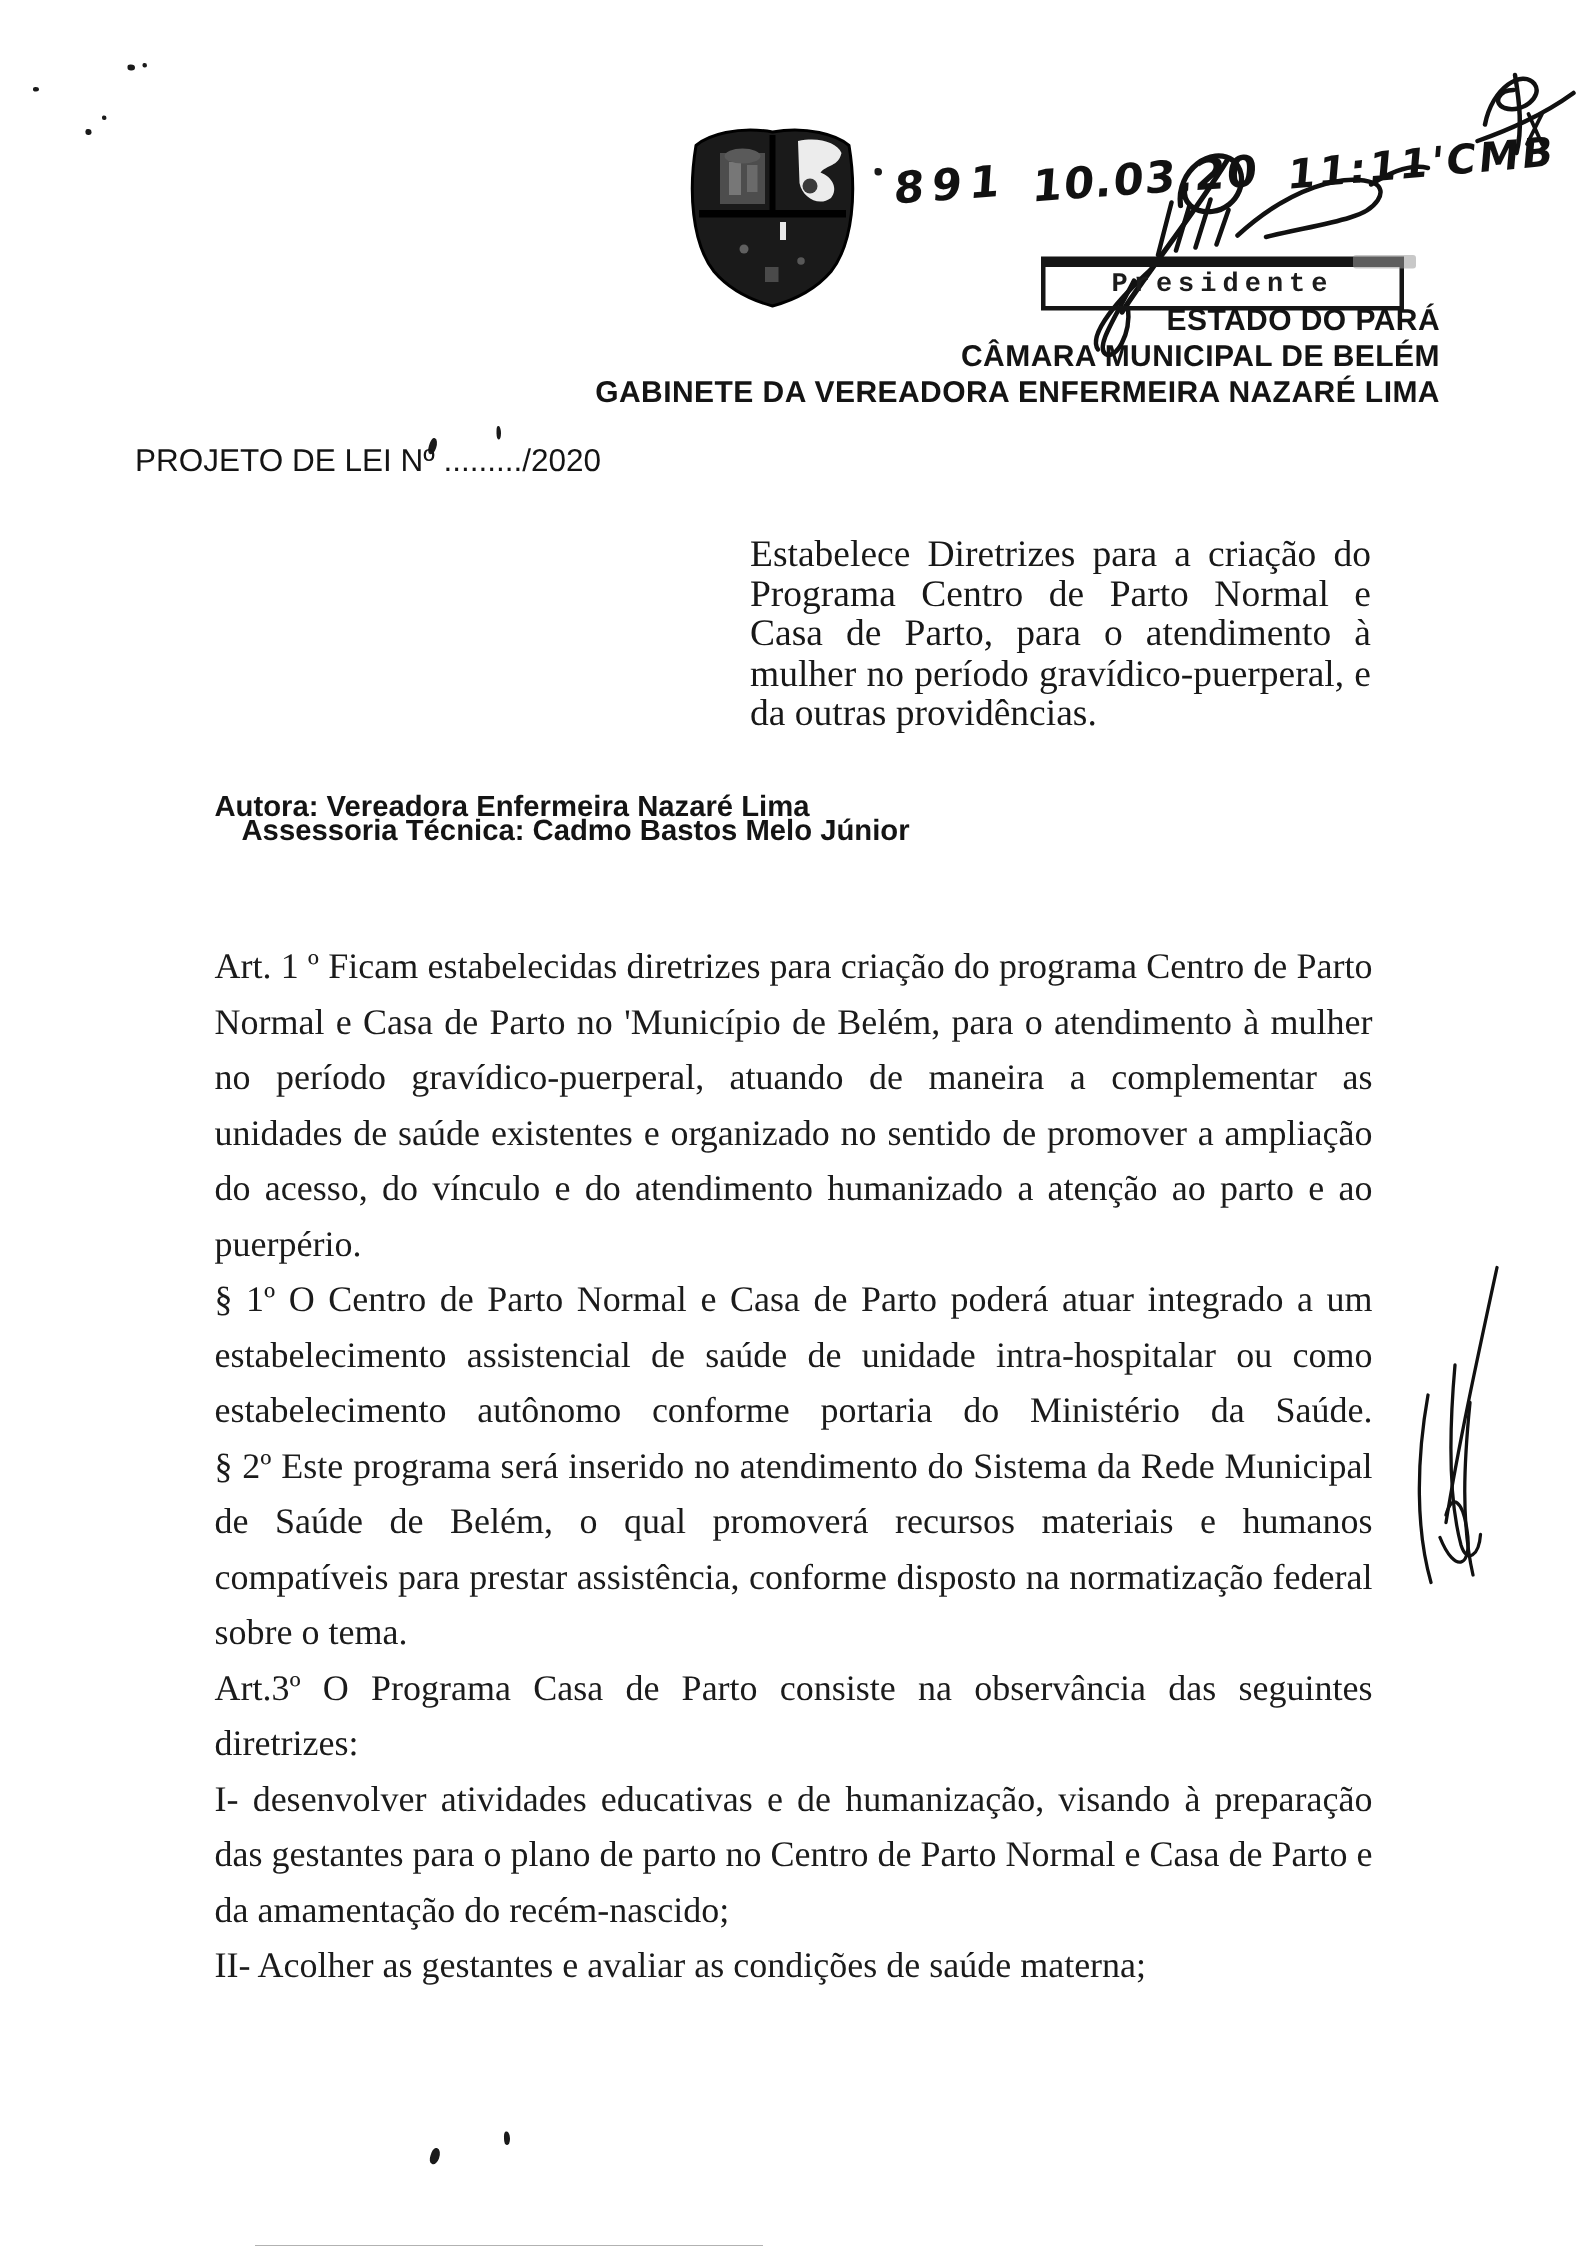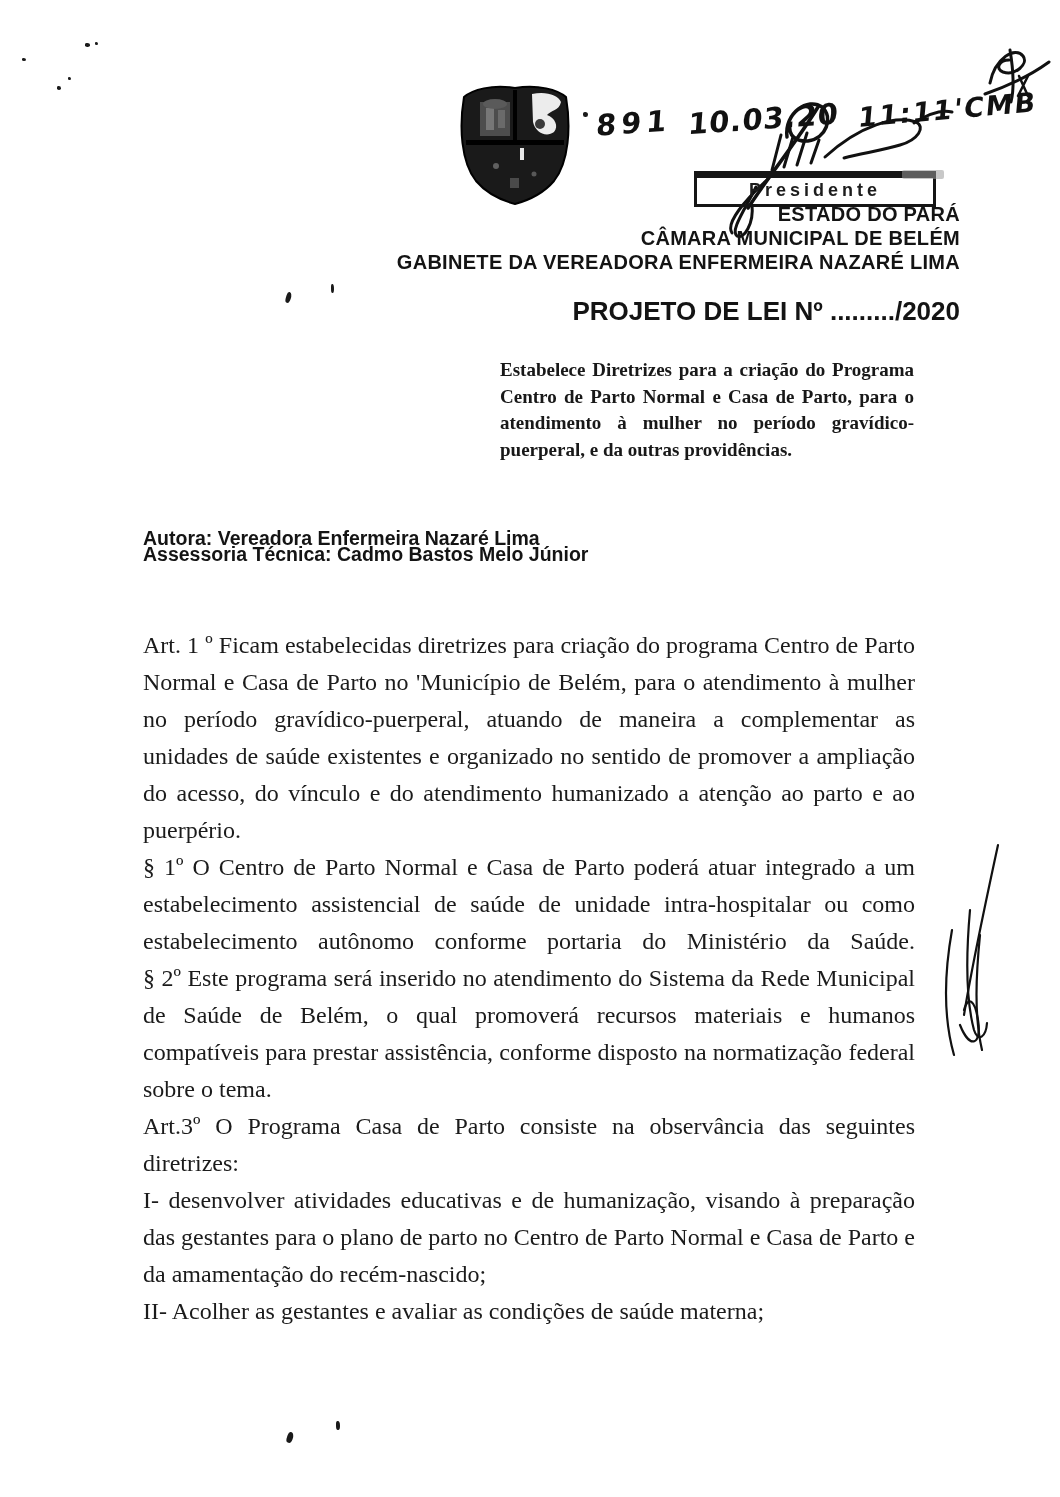--- a/index.html
+++ b/index.html
@@ -18,30 +18,30 @@
     text-align:right;
     font-family:"Liberation Sans", sans-serif;
     font-weight:bold;
     font-size:20px;line-height:24px;
     letter-spacing:.3px;
     color:#141414;
   }
   
   .doc-title{
     left:90px;top:296px;width:870px;
-    text-align:right;
+    text-align:left;
     font-family:"Liberation Sans", sans-serif;
-    font-weight:bold;font-size:26px;
+    font-weight:normal;font-size:21px;
     color:#141414;
   }
   
   .ementa{
     left:500px;top:357px;width:414px;
     font-family:"Liberation Serif", serif;
-    font-weight:bold;font-size:19px;line-height:26.5px;
+    font-weight:normal;font-size:25px;line-height:26.5px;
     text-align:justify;
     color:#181818;
   }
   
   .credit{
     left:143px;width:700px;
     font-family:"Liberation Sans", sans-serif;
     font-weight:bold;font-size:19.5px;
     color:#141414;
   }
@@ -63,21 +63,21 @@
   }
   .hand-protocol{left:596px;top:106px;font-size:29px;letter-spacing:5px;transform:rotate(-4deg) skewX(-8deg);}
   .hand-date{left:688px;top:102px;font-size:29px;letter-spacing:1px;transform:rotate(-4deg) skewX(-8deg);}
   .hand-time{left:858px;top:94px;font-size:27px;letter-spacing:2px;transform:rotate(-5deg) skewX(-10deg);}
   
   .stamp{
     left:694px;top:171px;width:236px;height:26px;
     border:3px solid #151515;
     border-top-width:7px;
     text-align:center;
-    font-family:Liberation Sans, sans-serif;
+    font-family:Liberation Mono, monospace;
     font-weight:bold;font-size:18px;line-height:25px;
     letter-spacing:4px;color:#1c1c1c;
     background:rgba(255,255,255,0);
   }
   .stamp-smudge{left:902px;top:170px;width:42px;height:9px;background:#9a9a9a;opacity:.55;border-radius:2px;}
   
   .speck{background:#1a1a1a;border-radius:40% 60% 50% 50%;}
   
   svg .ink{fill:none;stroke:#111;stroke-linecap:round;stroke-linejoin:round;}
 </style>
@@ -142,21 +142,21 @@
   </div>
 
   <div class="abs speck" style="left:286px;top:292px;width:5px;height:11px;transform:rotate(18deg);"></div>
   <div class="abs speck" style="left:331px;top:284px;width:3px;height:9px;"></div>
 
   <div class="abs doc-title">PROJETO DE LEI Nº ........./2020</div>
 
   <div class="abs ementa">Estabelece Diretrizes para a criação do Programa Centro de Parto Normal e Casa de Parto, para o atendimento à mulher no período gravídico-puerperal, e da outras providências.</div>
 
   <div class="abs credit" style="top:527px;">Autora: Vereadora Enfermeira Nazaré Lima</div>
-  <div class="abs credit" style="top:543px;">Assessoria Técnica: Cadmo Bastos Melo Júnior</div>
+  <div class="abs credit" style="top:543px;margin-left:18px;">Assessoria Técnica: Cadmo Bastos Melo Júnior</div>
 
   <div class="abs body-text">
     <p>Art. 1 º Ficam estabelecidas diretrizes para criação do programa Centro de Parto Normal e Casa de Parto no 'Município de Belém, para o atendimento à mulher no período gravídico-puerperal, atuando de maneira a complementar as unidades de saúde existentes e organizado no sentido de promover a ampliação do acesso, do vínculo e do atendimento humanizado a atenção ao parto e ao puerpério.</p>
     <p class="justify-last">§ 1º O Centro de Parto Normal e Casa de Parto poderá atuar integrado a um estabelecimento assistencial de saúde de unidade intra-hospitalar ou como estabelecimento autônomo conforme portaria do Ministério da Saúde.</p>
     <p>§ 2º Este programa será inserido no atendimento do Sistema da Rede Municipal de Saúde de Belém, o qual promoverá recursos materiais e humanos compatíveis para prestar assistência, conforme disposto na normatização federal sobre o tema.</p>
     <p>Art.3º O Programa Casa de Parto consiste na observância das seguintes diretrizes:</p>
     <p>I- desenvolver atividades educativas e de humanização, visando à preparação das gestantes para o plano de parto no Centro de Parto Normal e Casa de Parto e da amamentação do recém-nascido;</p>
     <p>II- Acolher as gestantes e avaliar as condições de saúde materna;</p>
   </div>
 

